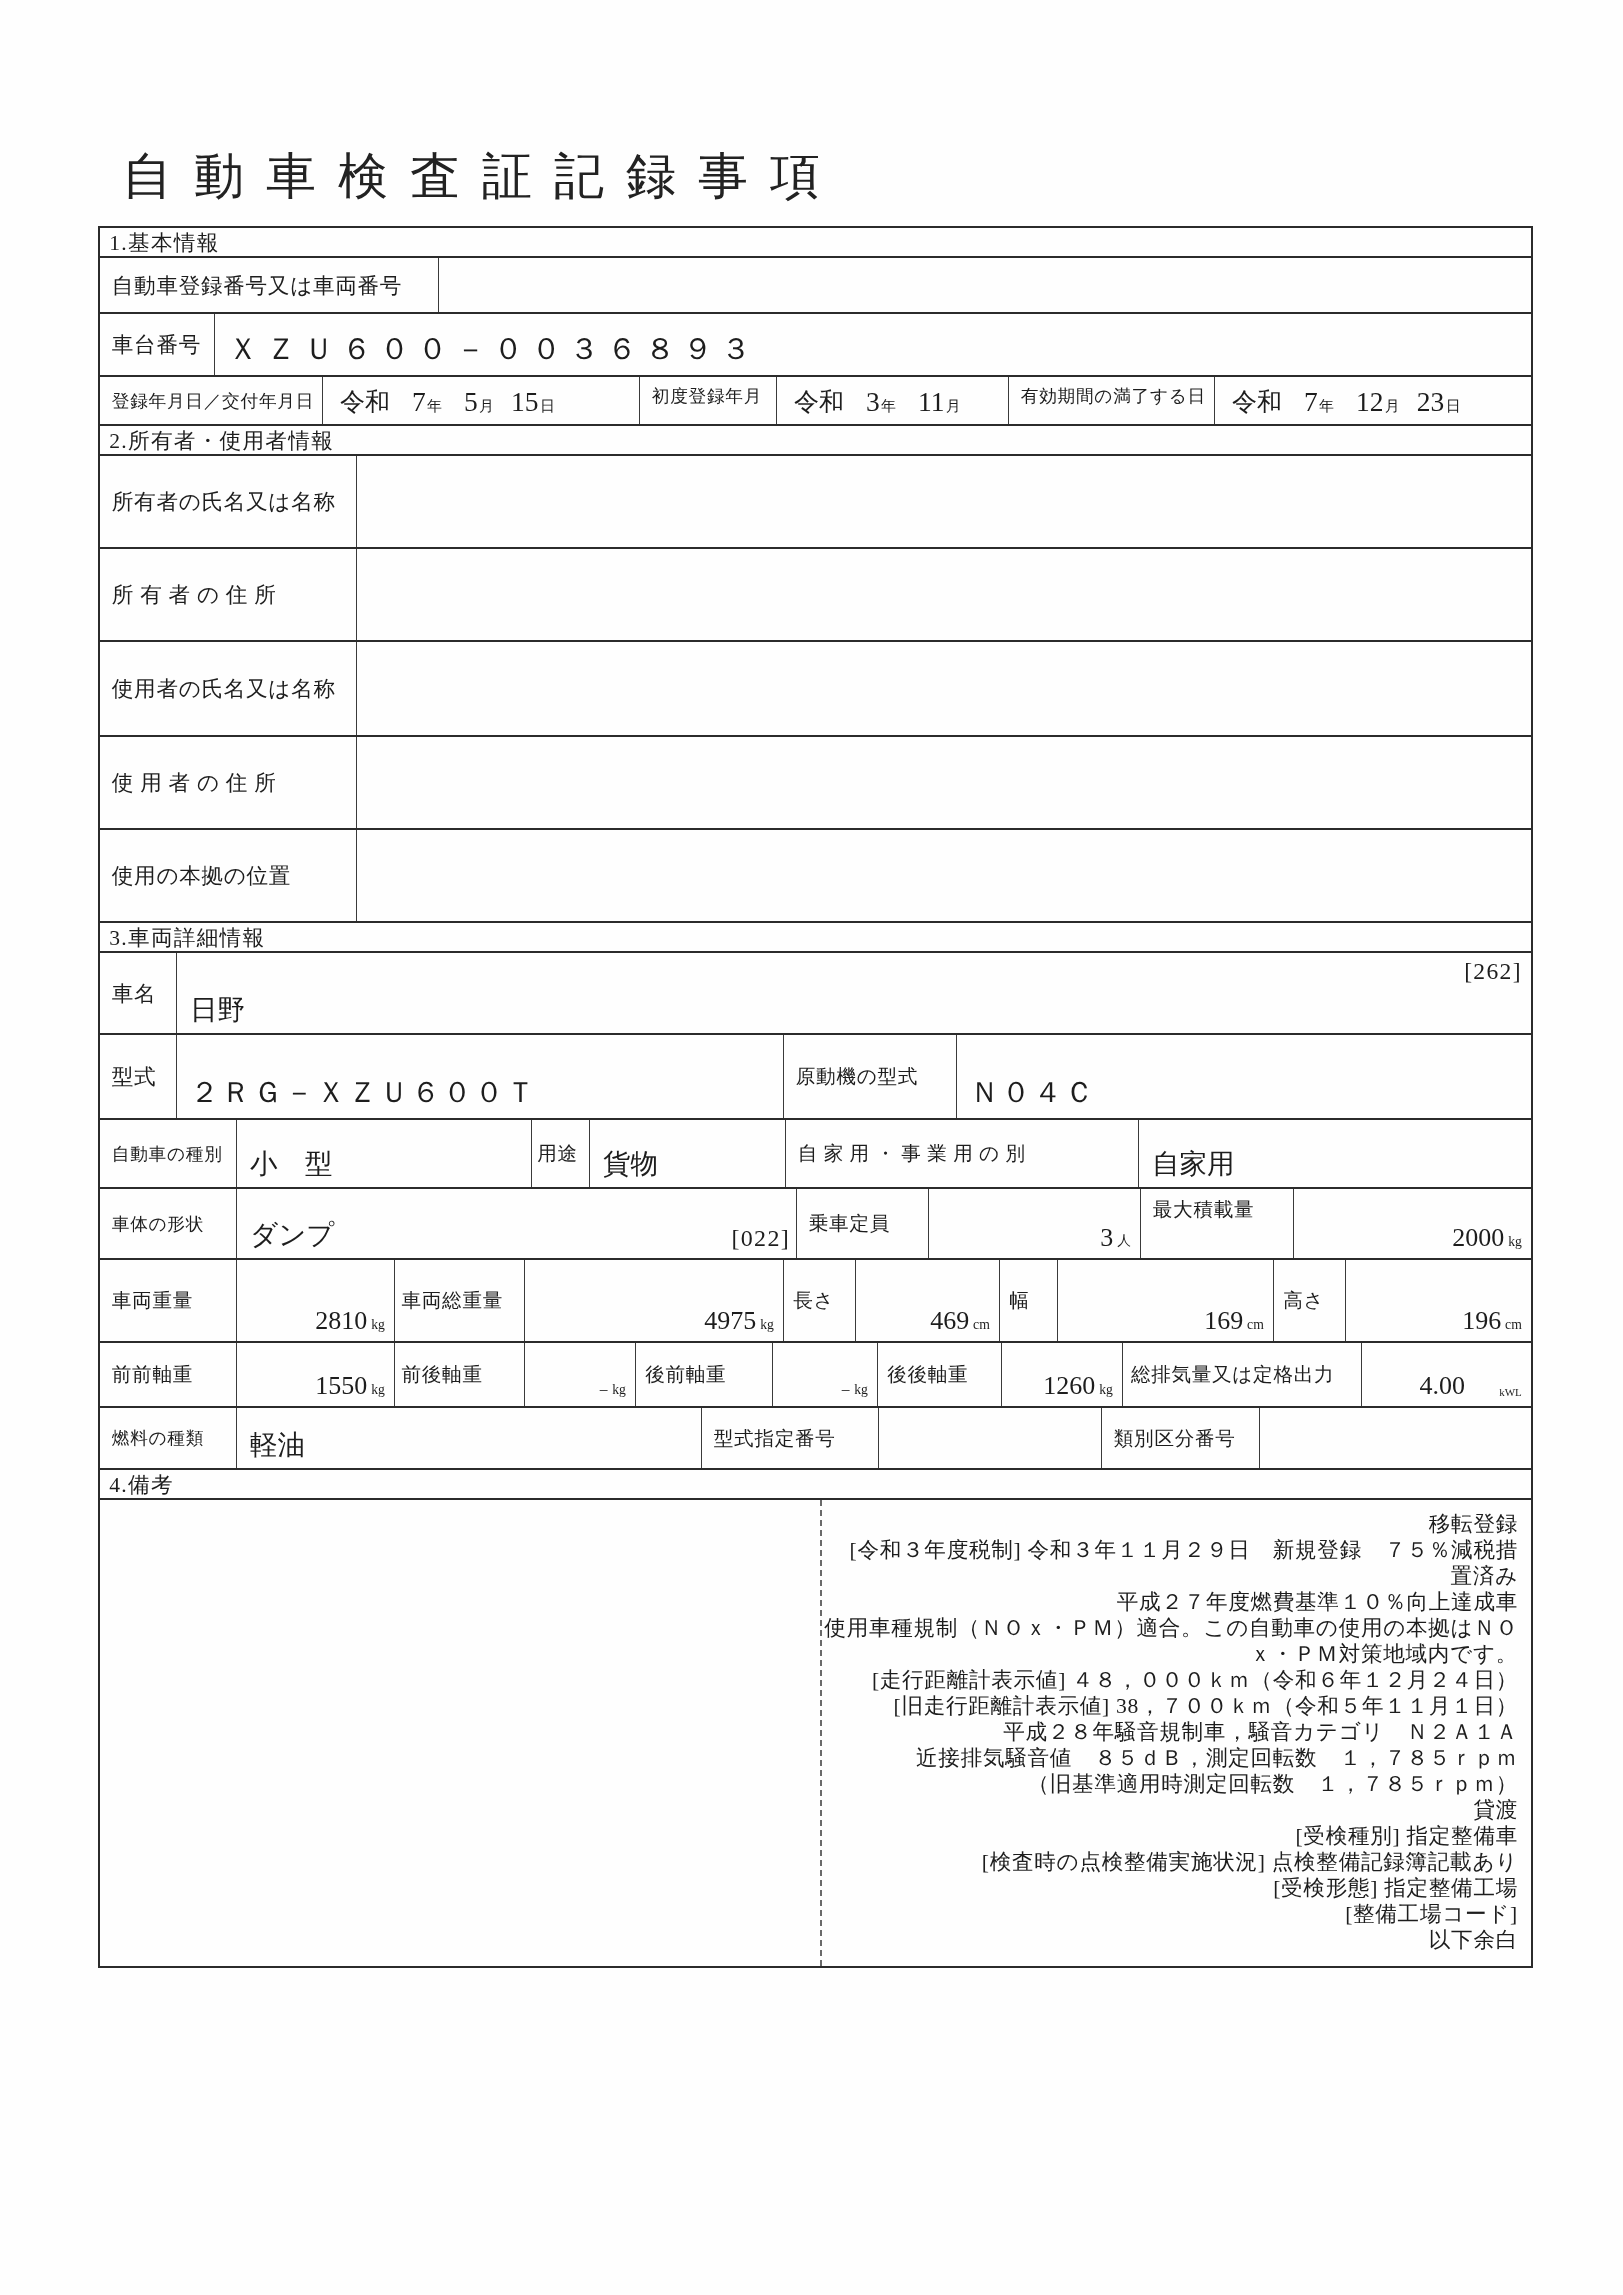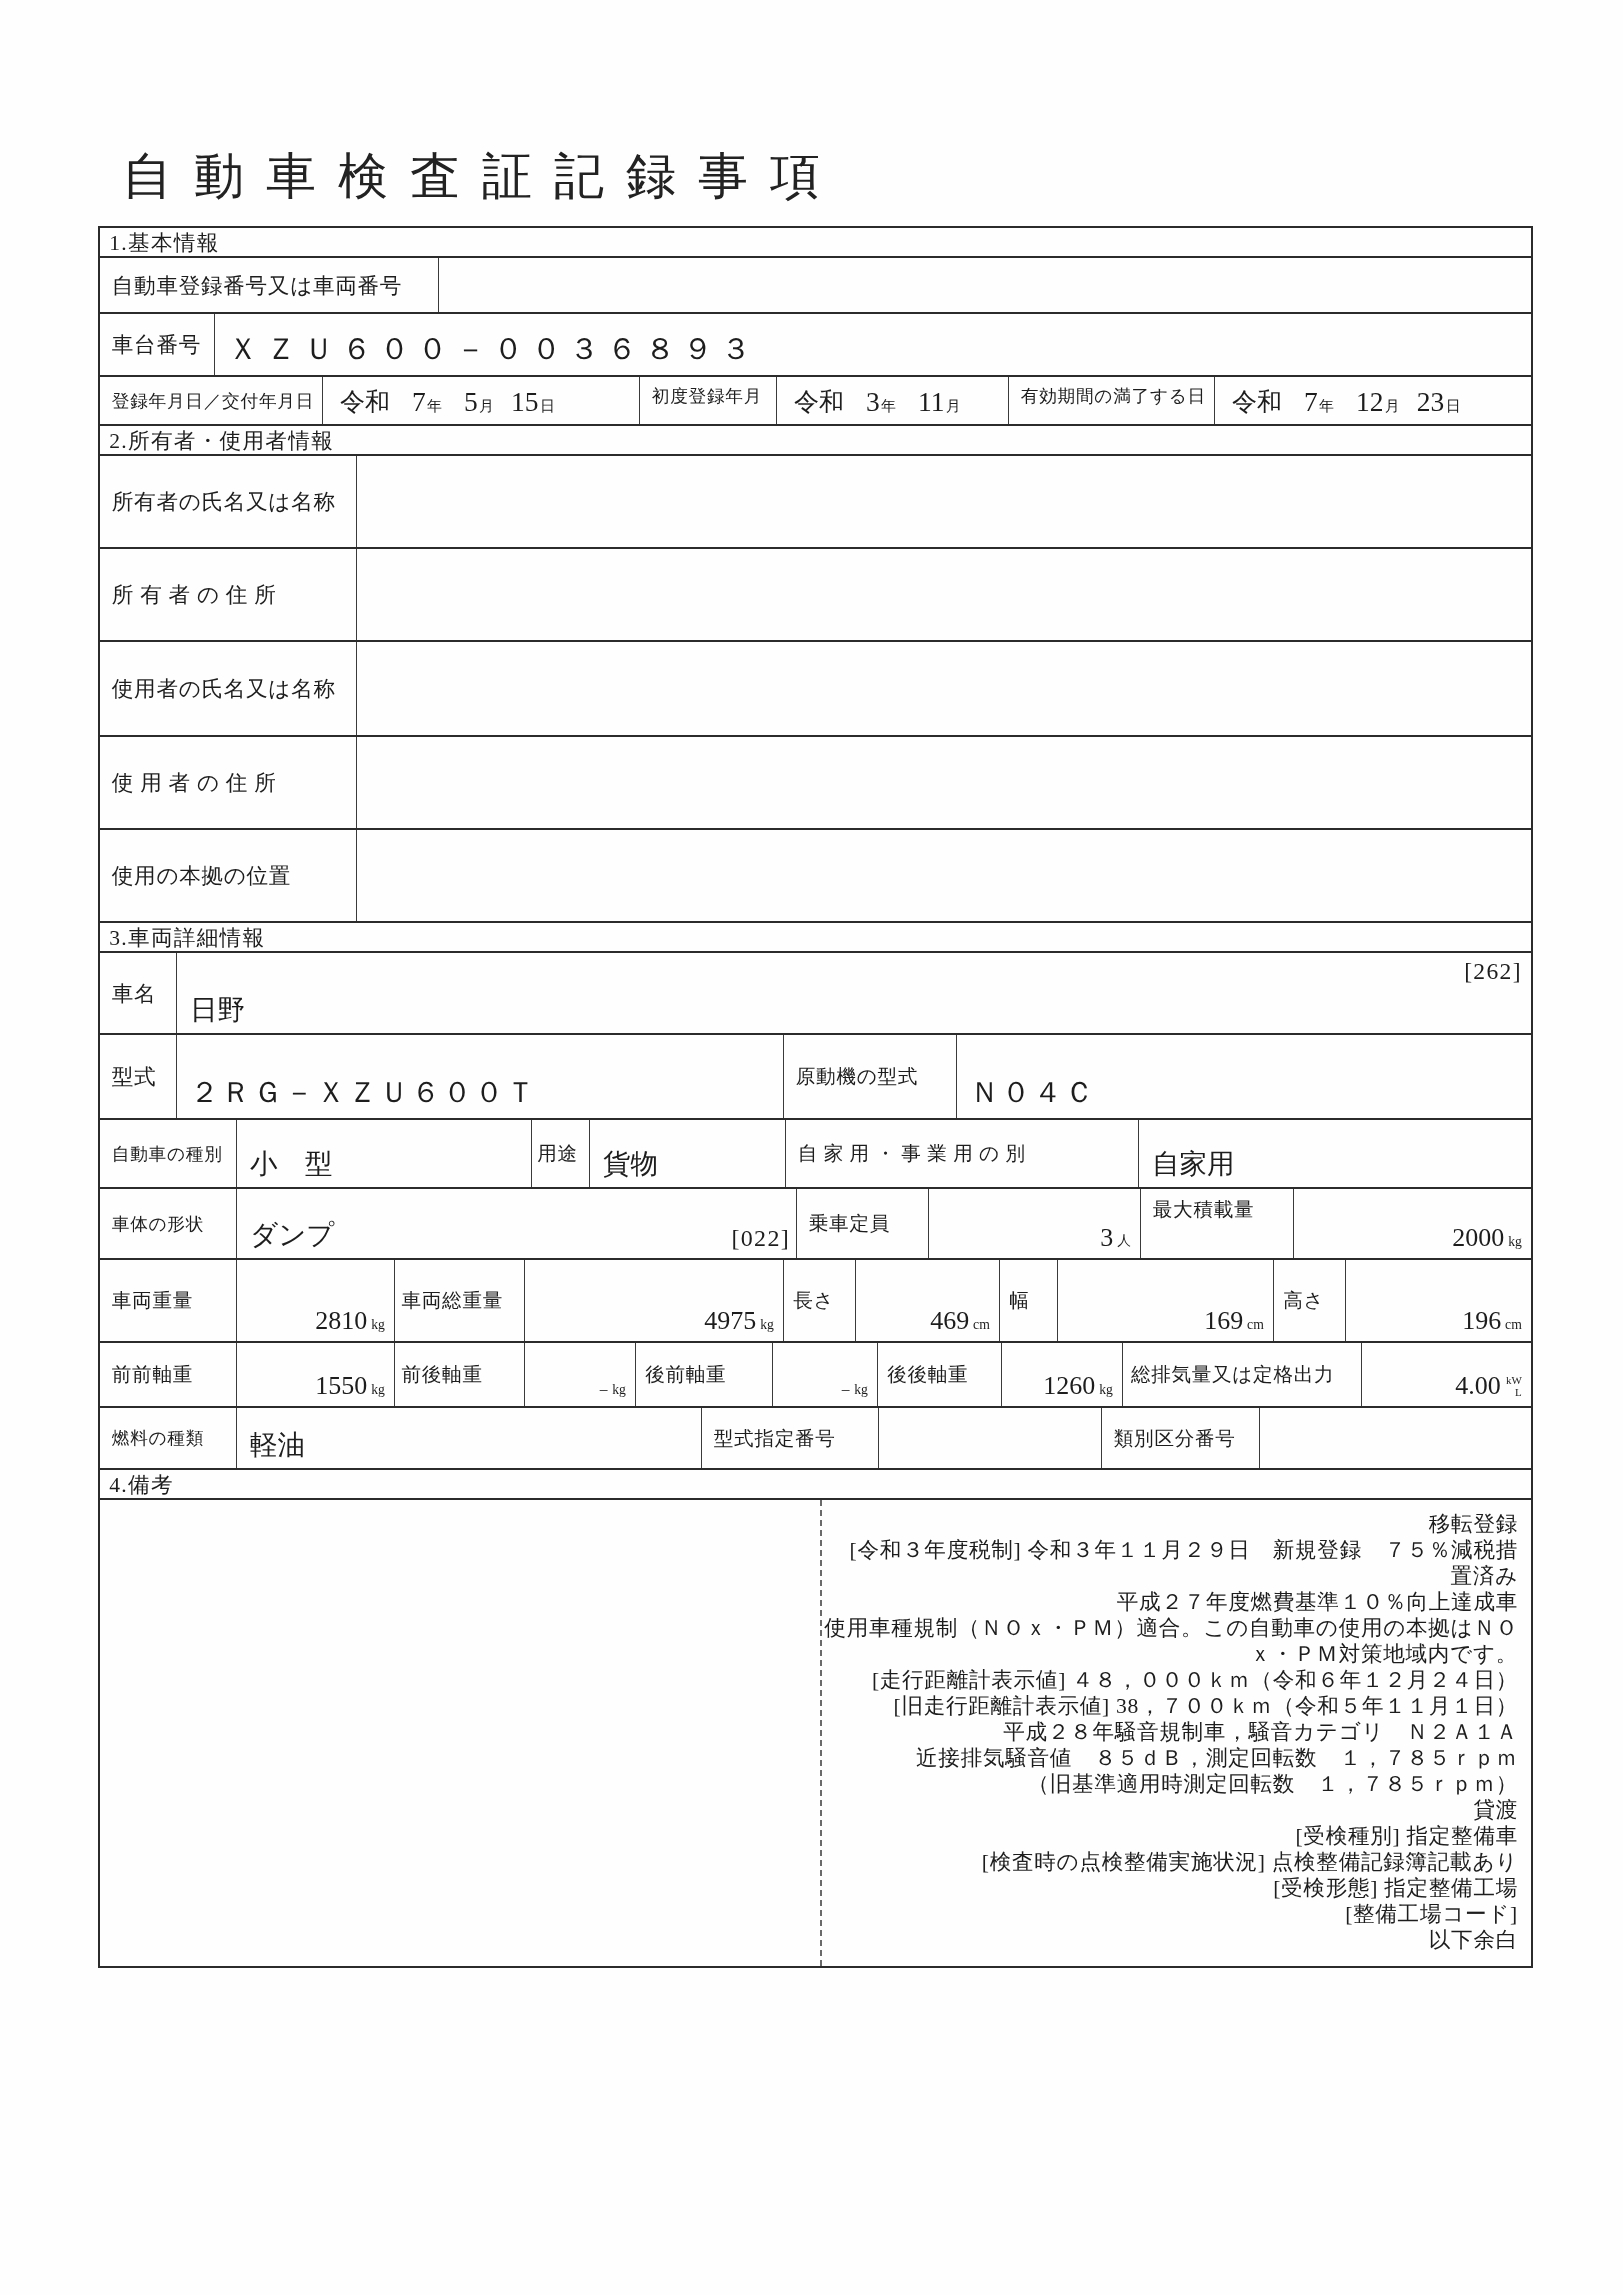--- a/index.html
+++ b/index.html
@@ -28,22 +28,22 @@
   .lab.md { font-size:19.6px; }
   .lab.top { align-items:flex-start; padding-top:6.5px; }
 
   .val { align-items:flex-end; padding:0 9.2px 5.2px 13px; font-size:27.5px; white-space:nowrap; }
   .val.right { justify-content:flex-end; }
   .val.num { font-size:26px; }
   .chassis { font-size:30px; letter-spacing:7.9px; }
   .modelcode { font-size:29px; letter-spacing:2.6px; }
 
   .u { font-size:13.7px; padding:0 0 3.3px 3.9px; align-self:flex-end; }
-  .stack { display:flex; flex-direction:column; font-size:11px; line-height:1.1;
-           align-self:flex-end; padding:0 0 2.6px 5.2px; }
+  .stack { display:flex; flex-direction:row; font-size:11px; line-height:1.1;
+           align-self:flex-end; padding:0 0 2.6px 5.2px;margin-left:29px; }
 
   .dateval { display:flex; align-items:flex-end; padding:0 6.5px 6.5px 17px; }
   .dateval .era { font-size:25px; }
   .dateval .n  { font-size:27.5px; margin-left:22px; }
   .dateval .n2 { font-size:27.5px; margin-left:17px; }
   .dateval .du { font-size:15px; padding-bottom:2px; margin-left:1.3px; }
 
   .rel { position:relative; }
   .code-tr { position:absolute; top:5.2px; right:9.2px; font-size:23.6px; letter-spacing:1.3px; }
   .code-br { position:absolute; bottom:6.5px; right:6px; font-size:24px; letter-spacing:1.3px; }

